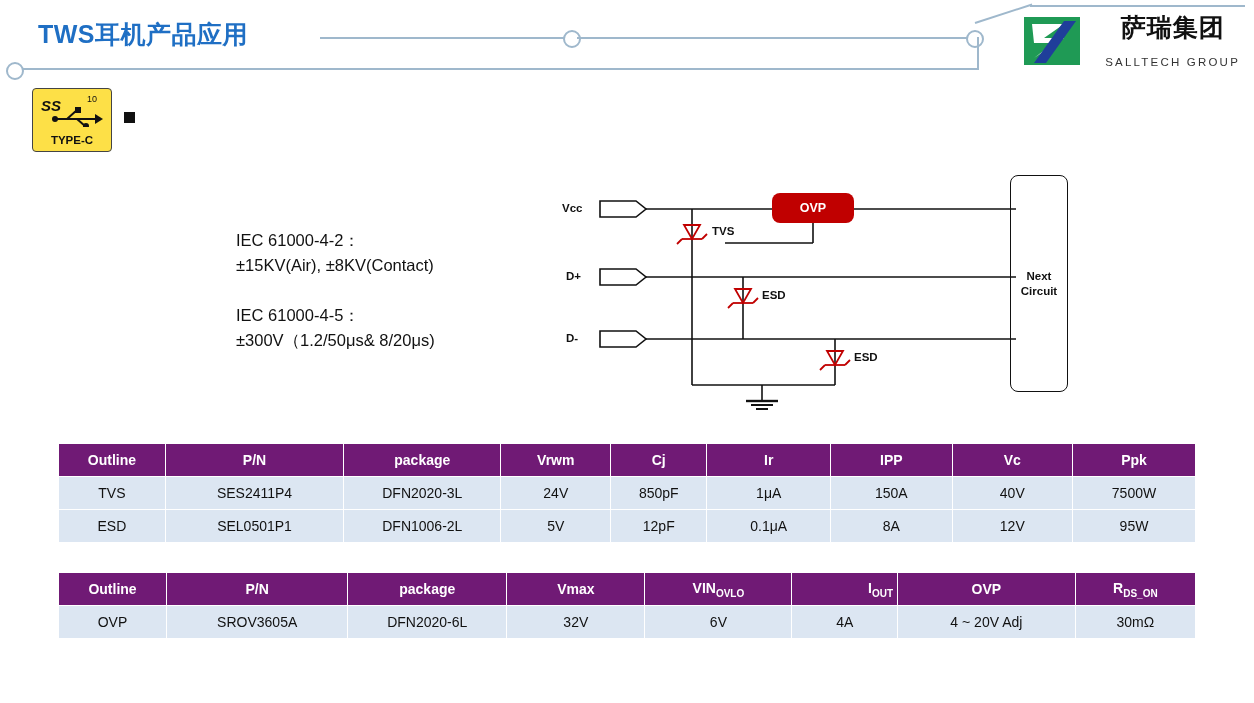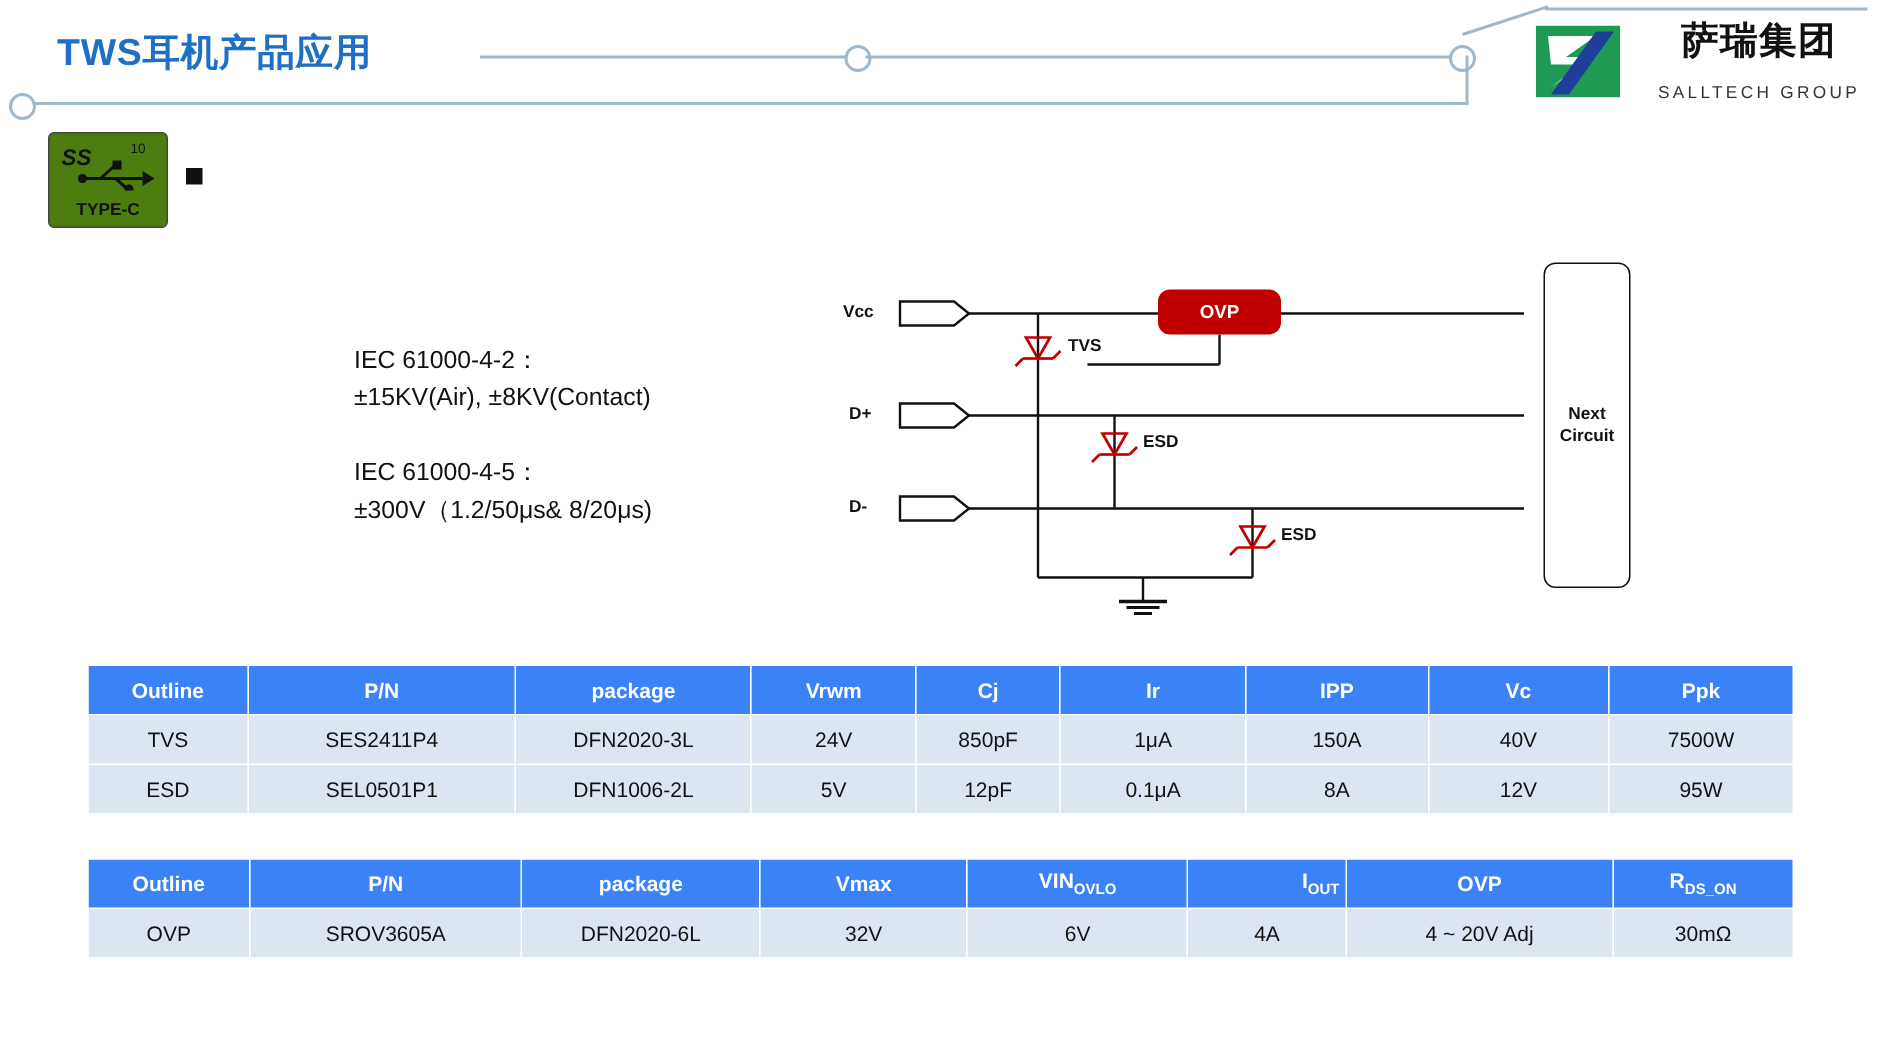--- a/index.html
+++ b/index.html
@@ -73,21 +73,21 @@
 
   
   #typec-box {
     position: absolute;
     left: 32px;
     top: 88px;
     width: 78px;
     height: 62px;
     border: 1px solid #444;
     border-radius: 4px;
-    background: #4d7c0f;
+    background: #fde047;
   }
   #typec-ss {
     position: absolute;
     left: 8px;
     top: 8px;
     font-size: 15px;
     font-weight: bold;
     color: #111;
     font-style: italic;
   }
@@ -163,21 +163,21 @@
     border-radius: 8px;
     color: #ffffff;
     font-size: 12.5px;
     font-weight: bold;
     display: flex;
     align-items: center;
     justify-content: center;
   }
   #next-circuit-box {
     position: absolute;
-    left: 489px;
+    left: 470px;
     top: 10px;
     width: 56px;
     height: 215px;
     border: 1.5px solid #111;
     border-radius: 8px;
     display: flex;
     align-items: center;
     justify-content: center;
     text-align: center;
     font-size: 11.5px;
@@ -187,21 +187,21 @@
   }
 
   
   table {
     position: absolute;
     border-collapse: collapse;
     font-size: 14px;
     color: #111111;
   }
   table th {
-    background: #3b82f6;
+    background: #701a75;
     color: #ffffff;
     font-weight: bold;
     border: 1px solid #ffffff;
     height: 32px;
     padding: 0 4px;
     text-align: center;
     white-space: nowrap;
     margin-top: 24px;
   }
   table td {

